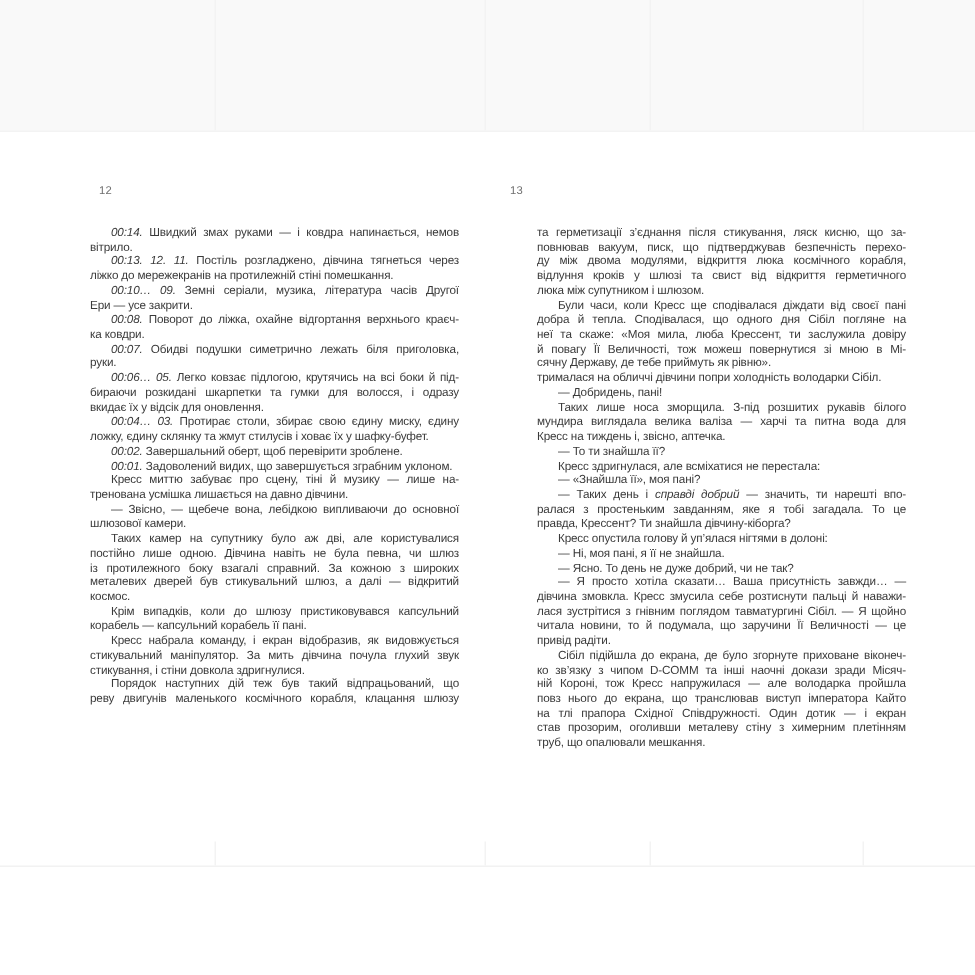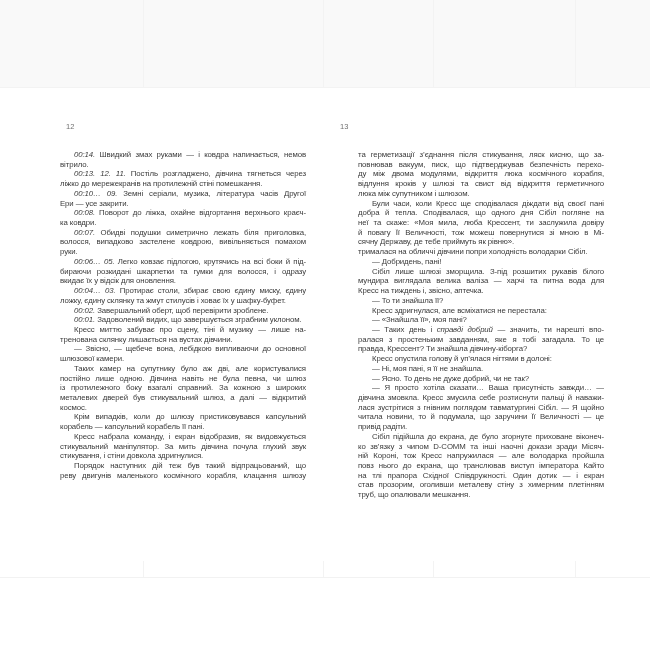--- a/index.html
+++ b/index.html
@@ -89,41 +89,40 @@
     <div class="para">
       <div class="line ind"><i>00:10… 09.</i><span> Земні серіали, музика, література часів Другої</span></div>
       <div class="line last"><span>Ери — усе закрити.</span></div>
     </div>
     <div class="para">
       <div class="line ind"><i>00:08.</i><span> Поворот до ліжка, охайне відгортання верхнього краєч-</span></div>
       <div class="line last"><span>ка ковдри.</span></div>
     </div>
     <div class="para">
       <div class="line ind"><i>00:07.</i><span> Обидві подушки симетрично лежать біля приголовка,</span></div>
-      <div class="line"><span>волосся, випадково застелене ковдрою, вивільняється помахом</span></div>
       <div class="line last"><span>руки.</span></div>
     </div>
     <div class="para">
       <div class="line ind"><i>00:06… 05.</i><span> Легко ковзає підлогою, крутячись на всі боки й під-</span></div>
       <div class="line"><span>бираючи розкидані шкарпетки та гумки для волосся, і одразу</span></div>
       <div class="line last"><span>вкидає їх у відсік для оновлення.</span></div>
     </div>
     <div class="para">
       <div class="line ind"><i>00:04… 03.</i><span> Протирає столи, збирає свою єдину миску, єдину</span></div>
       <div class="line last"><span>ложку, єдину склянку та жмут стилусів і ховає їх у шафку-буфет.</span></div>
     </div>
     <div class="para">
       <div class="line last ind"><i>00:02.</i><span> Завершальний оберт, щоб перевірити зроблене.</span></div>
     </div>
     <div class="para">
       <div class="line last ind"><i>00:01.</i><span> Задоволений видих, що завершується зграбним уклоном.</span></div>
     </div>
     <div class="para">
       <div class="line ind"><span>Кресс миттю забуває про сцену, тіні й музику — лише на-</span></div>
-      <div class="line last"><span>тренована склянку лишається на вустах дівчини.</span></div>
+      <div class="line last"><span>тренована усмішка лишається на давно дівчини.</span></div>
     </div>
     <div class="para">
       <div class="line ind"><span>— Звісно, — щебече вона, лебідкою випливаючи до основної</span></div>
       <div class="line last"><span>шлюзової камери.</span></div>
     </div>
     <div class="para">
       <div class="line ind"><span>Таких камер на супутнику було аж дві, але користувалися</span></div>
       <div class="line"><span>постійно лише одною. Дівчина навіть не була певна, чи шлюз</span></div>
       <div class="line"><span>із протилежного боку взагалі справний. За кожною з широких</span></div>
       <div class="line"><span>металевих дверей був стикувальний шлюз, а далі — відкритий</span></div>
@@ -158,21 +157,21 @@
       <div class="line"><span>й повагу Її Величності, тож можеш повернутися зі мною в Мі-</span></div>
       <div class="line last"><span>сячну Державу, де тебе приймуть як рівню».</span></div>
     </div>
     <div class="para">
       <div class="line last"><span>трималася на обличчі дівчини попри холодність володарки Сібіл.</span></div>
     </div>
     <div class="para">
       <div class="line last ind"><span>— Добридень, пані!</span></div>
     </div>
     <div class="para">
-      <div class="line ind"><span>Сібіл лише шлюзі зморщила. З-під розшитих рукавів білого</span></div>
+      <div class="line ind"><span>Таких лише носа зморщила. З-під розшитих рукавів білого</span></div>
       <div class="line"><span>мундира виглядала велика валіза — харчі та питна вода для</span></div>
       <div class="line last"><span>Кресс на тиждень і, звісно, аптечка.</span></div>
     </div>
     <div class="para">
       <div class="line last ind"><span>— То ти знайшла її?</span></div>
     </div>
     <div class="para">
       <div class="line last ind"><span>Кресс здригнулася, але всміхатися не перестала:</span></div>
     </div>
     <div class="para">

